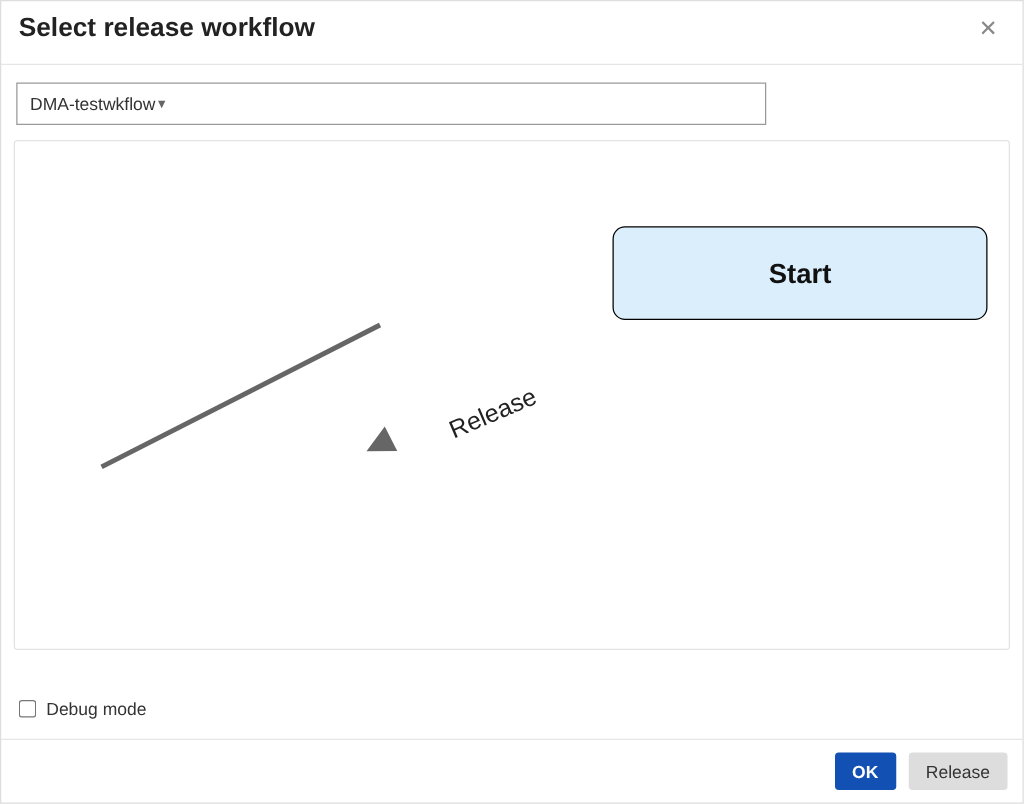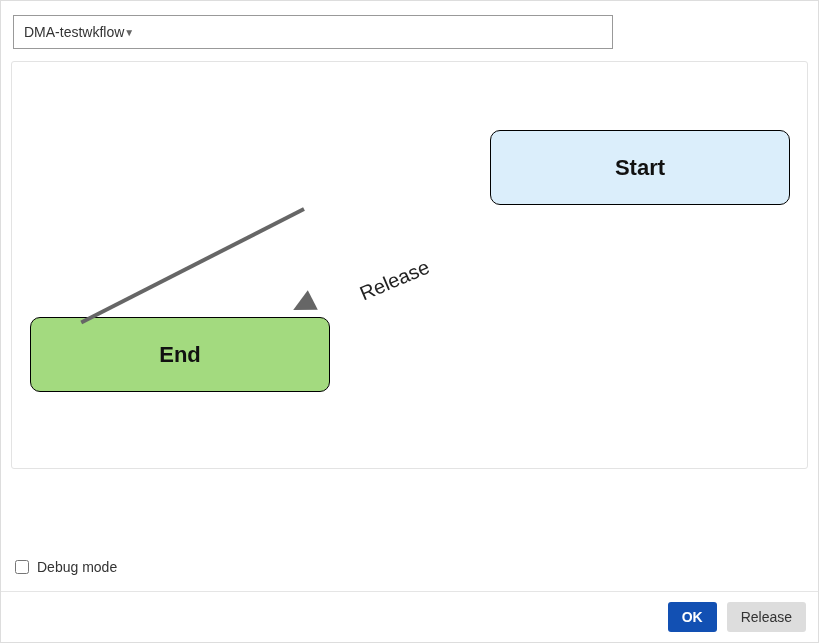--- a/index.html
+++ b/index.html
@@ -162,36 +162,37 @@
     .btn-secondary {
       background: #ddd;
       color: #333;
     }
   </style>
 </head>
 <body>
 
 <div class="dialog">
 
+  <div class="dialog-header">
+    <div class="dialog-title">Select release workflow</div>
+    <div class="close-btn">✕</div>
+  </div>
 
   <div class="dropdown-area">
     <div class="dropdown">
       <span>DMA-testwkflow</span>
       <span class="dropdown-caret">▼</span>
     </div>
   </div>
 
   <div class="canvas-wrap">
     <div class="canvas">
       <div class="node node-start">
         <span>Start</span>
       </div>
-      <div class="node node-end">
-        <span>End</span>
-      </div>
       <div class="arrow-line"></div>
       <div class="arrow-head"></div>
       <div class="edge-label">Release</div>
     </div>
   </div>
 
   <div class="debug-area">
     <input type="checkbox" style="">
     <label>Debug mode</label>
   </div>

